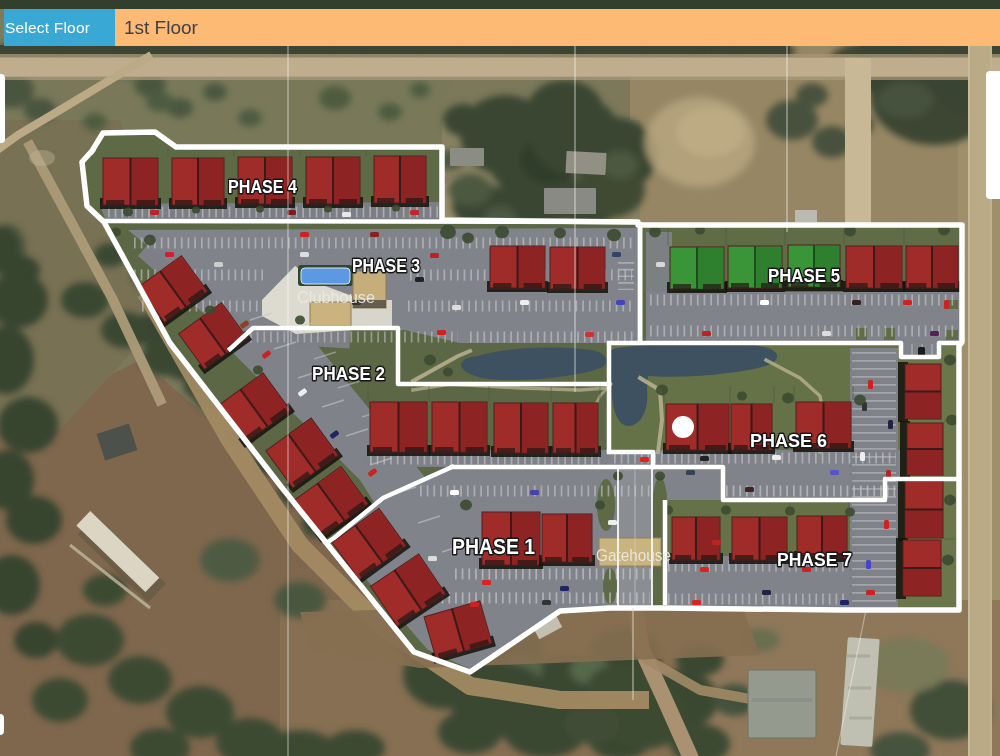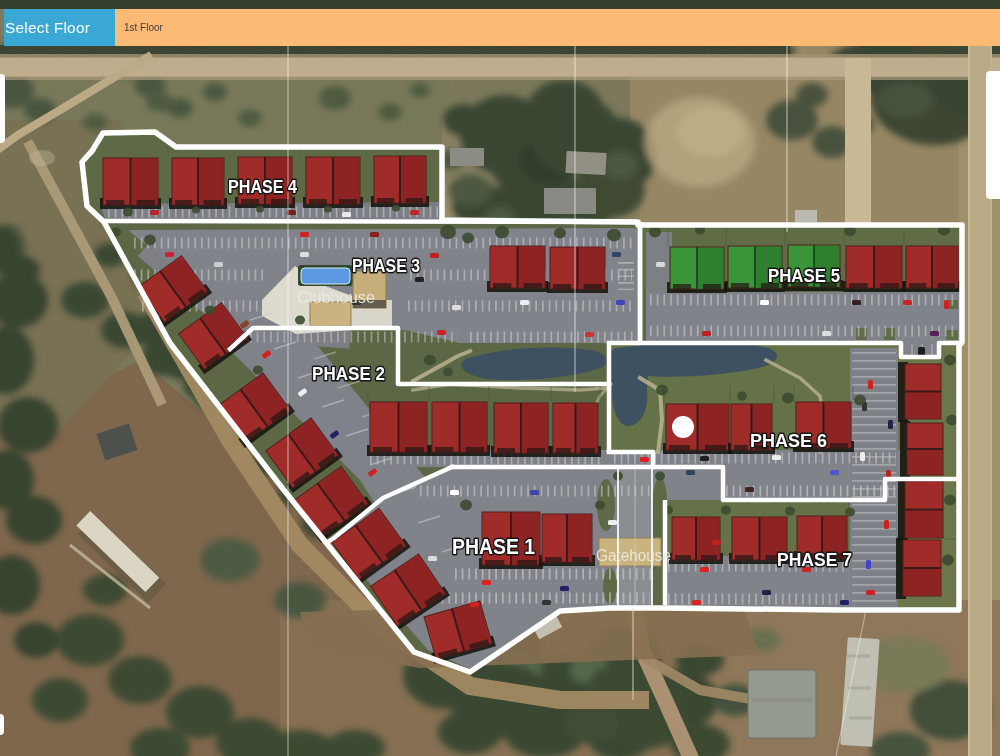--- a/index.html
+++ b/index.html
@@ -1,21 +1,21 @@
 <!DOCTYPE html>
 <html><head>
 <meta charset="utf-8">
 <style>
   html,body { margin:0; padding:0; width:1000px; height:756px; overflow:hidden;
     font-family:"Liberation Sans", sans-serif; background:#8a8768; }
   .topbar { position:absolute; left:4px; top:9px; width:100%; height:37px; background:#fdba74; z-index:5; }
   .selbtn { position:absolute; left:0; top:0; width:110px; height:37px; background:#3aa8d4;
     color:#ffffff; font-size:15.5px; line-height:37px; padding-left:1px; letter-spacing:0.2px; }
   .tab1 { position:absolute; left:120px; top:0; height:37px; color:#3f4148;
-    font-size:10px; line-height:37px; }
+    font-size:19px; line-height:37px; }
   svg { position:absolute; left:0; top:0; }
 </style>
 </head>
 <body>
 
 <svg width="1000" height="756" viewBox="0 0 1000 756">
 <defs>
   <filter id="blur6" x="-20%" y="-20%" width="140%" height="140%">
         <feGaussianBlur stdDeviation="3.5"></feGaussianBlur>
       </filter>

